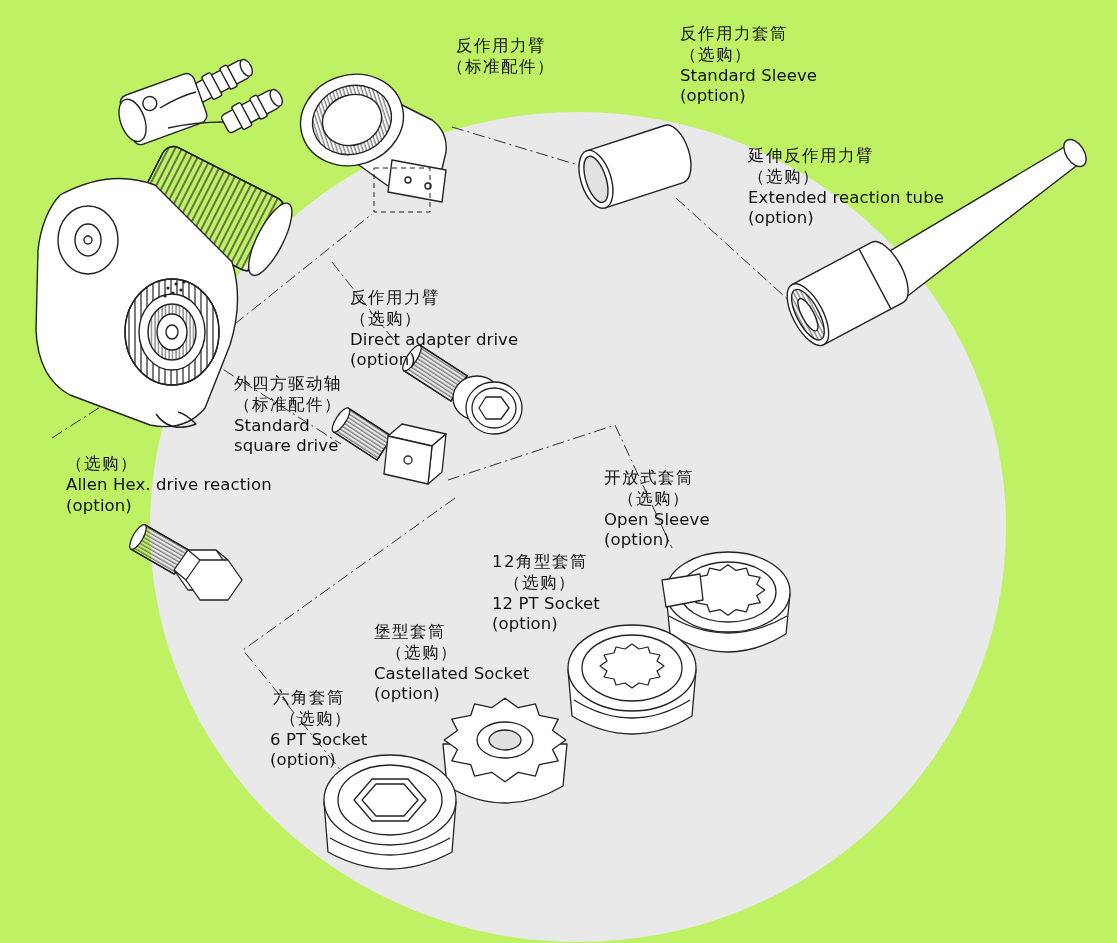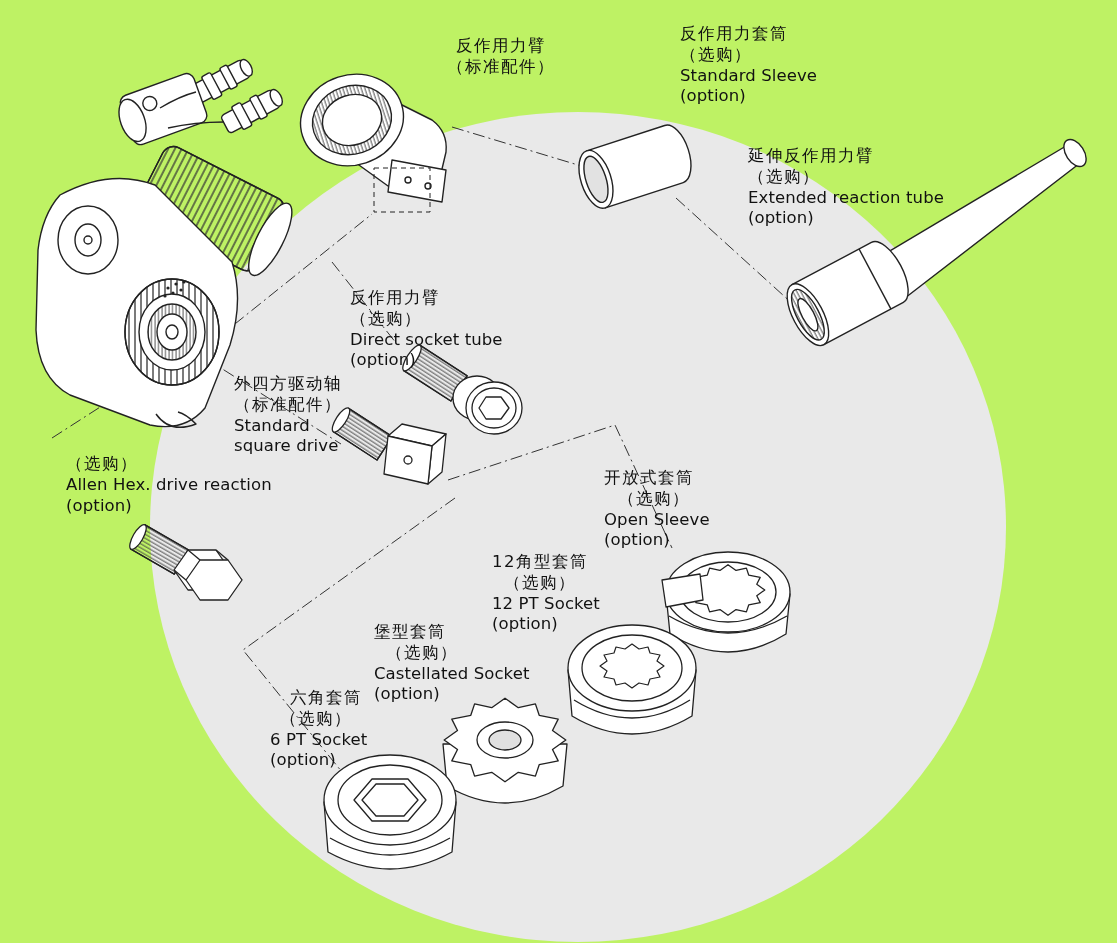--- a/index.html
+++ b/index.html
@@ -221,21 +221,21 @@
 <div class="label" style="left:748px;top:146px">
   <div class="zh">延伸反作用力臂</div>
   <div class="zh">（选购）</div>
   <div class="en">Extended reaction tube</div>
   <div class="en">(option)</div>
 </div>
 
 <div class="label" style="left:350px;top:288px">
   <div class="zh">反作用力臂</div>
   <div class="zh">（选购）</div>
-  <div class="en">Direct socket tube</div>
+  <div class="en">Direct adapter drive</div>
   <div class="en">(option)</div>
 </div>
 
 <div class="label" style="left:234px;top:374px">
   <div class="zh">外四方驱动轴</div>
   <div class="zh">（标准配件）</div>
   <div class="en">Standard</div>
   <div class="en">square drive</div>
 </div>
 
@@ -260,19 +260,19 @@
 </div>
 
 <div class="label" style="left:374px;top:622px">
   <div class="zh" style="">堡型套筒</div>
   <div class="zh" style="margin-left:12px">（选购）</div>
   <div class="en">Castellated Socket</div>
   <div class="en">(option)</div>
 </div>
 
 <div class="label" style="left:270px;top:688px">
-  <div class="zh" style="margin-left:20px">六角套筒</div>
+  <div class="zh" style="margin-left:3px">六角套筒</div>
   <div class="zh" style="margin-left:10px">（选购）</div>
   <div class="en">6 PT Socket</div>
   <div class="en">(option)</div>
 </div>
 
 </div>
 
 </body></html>

